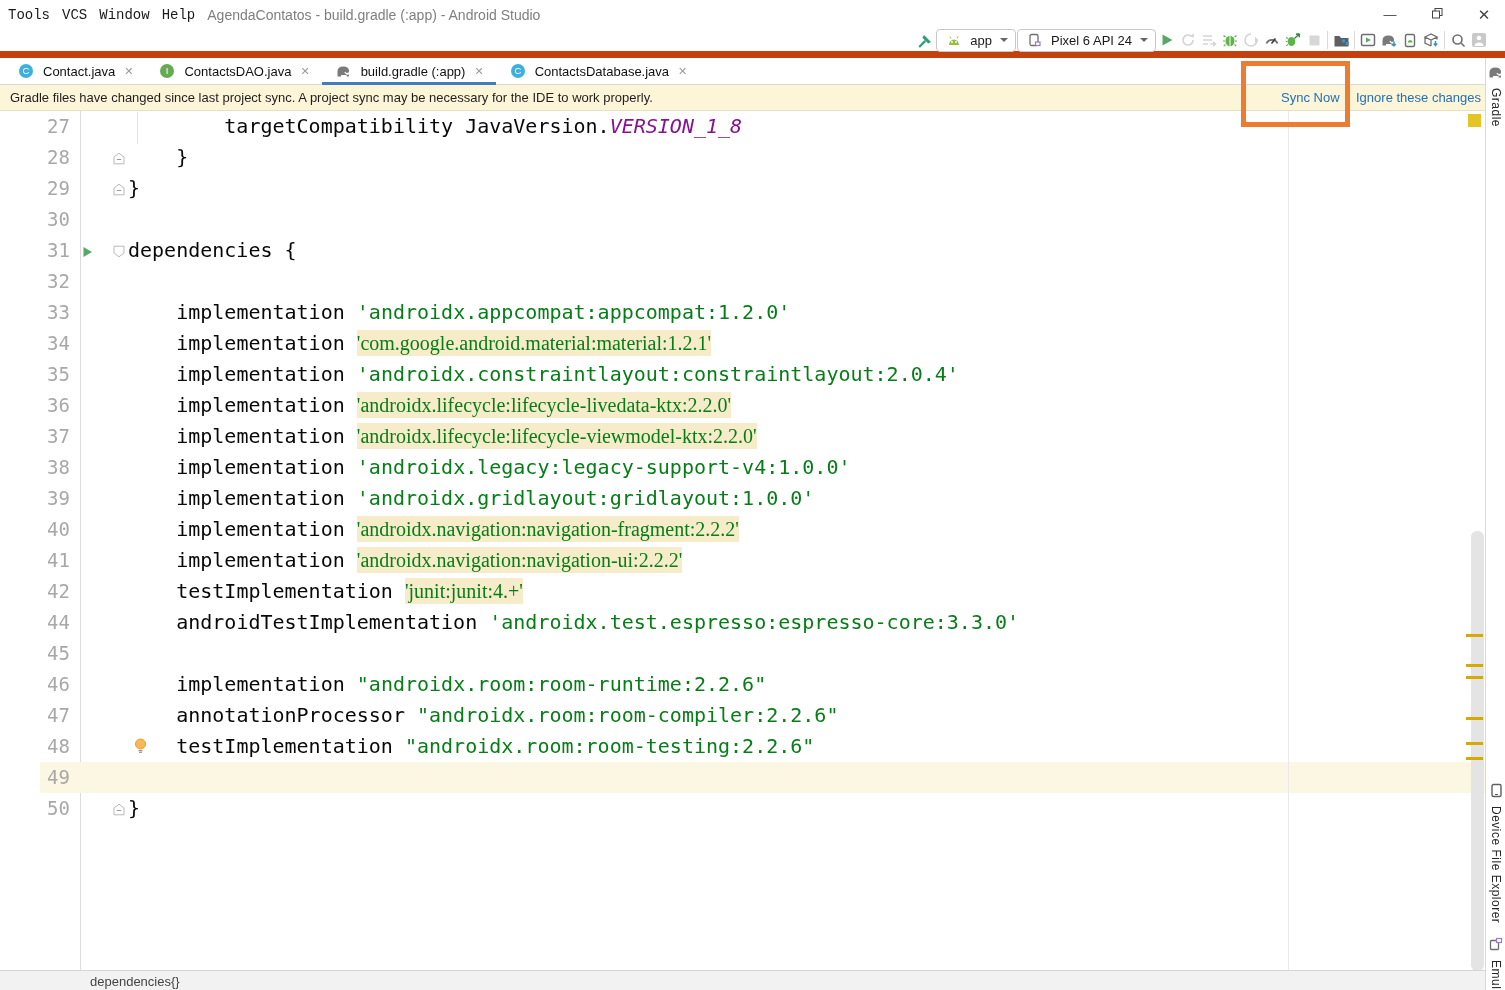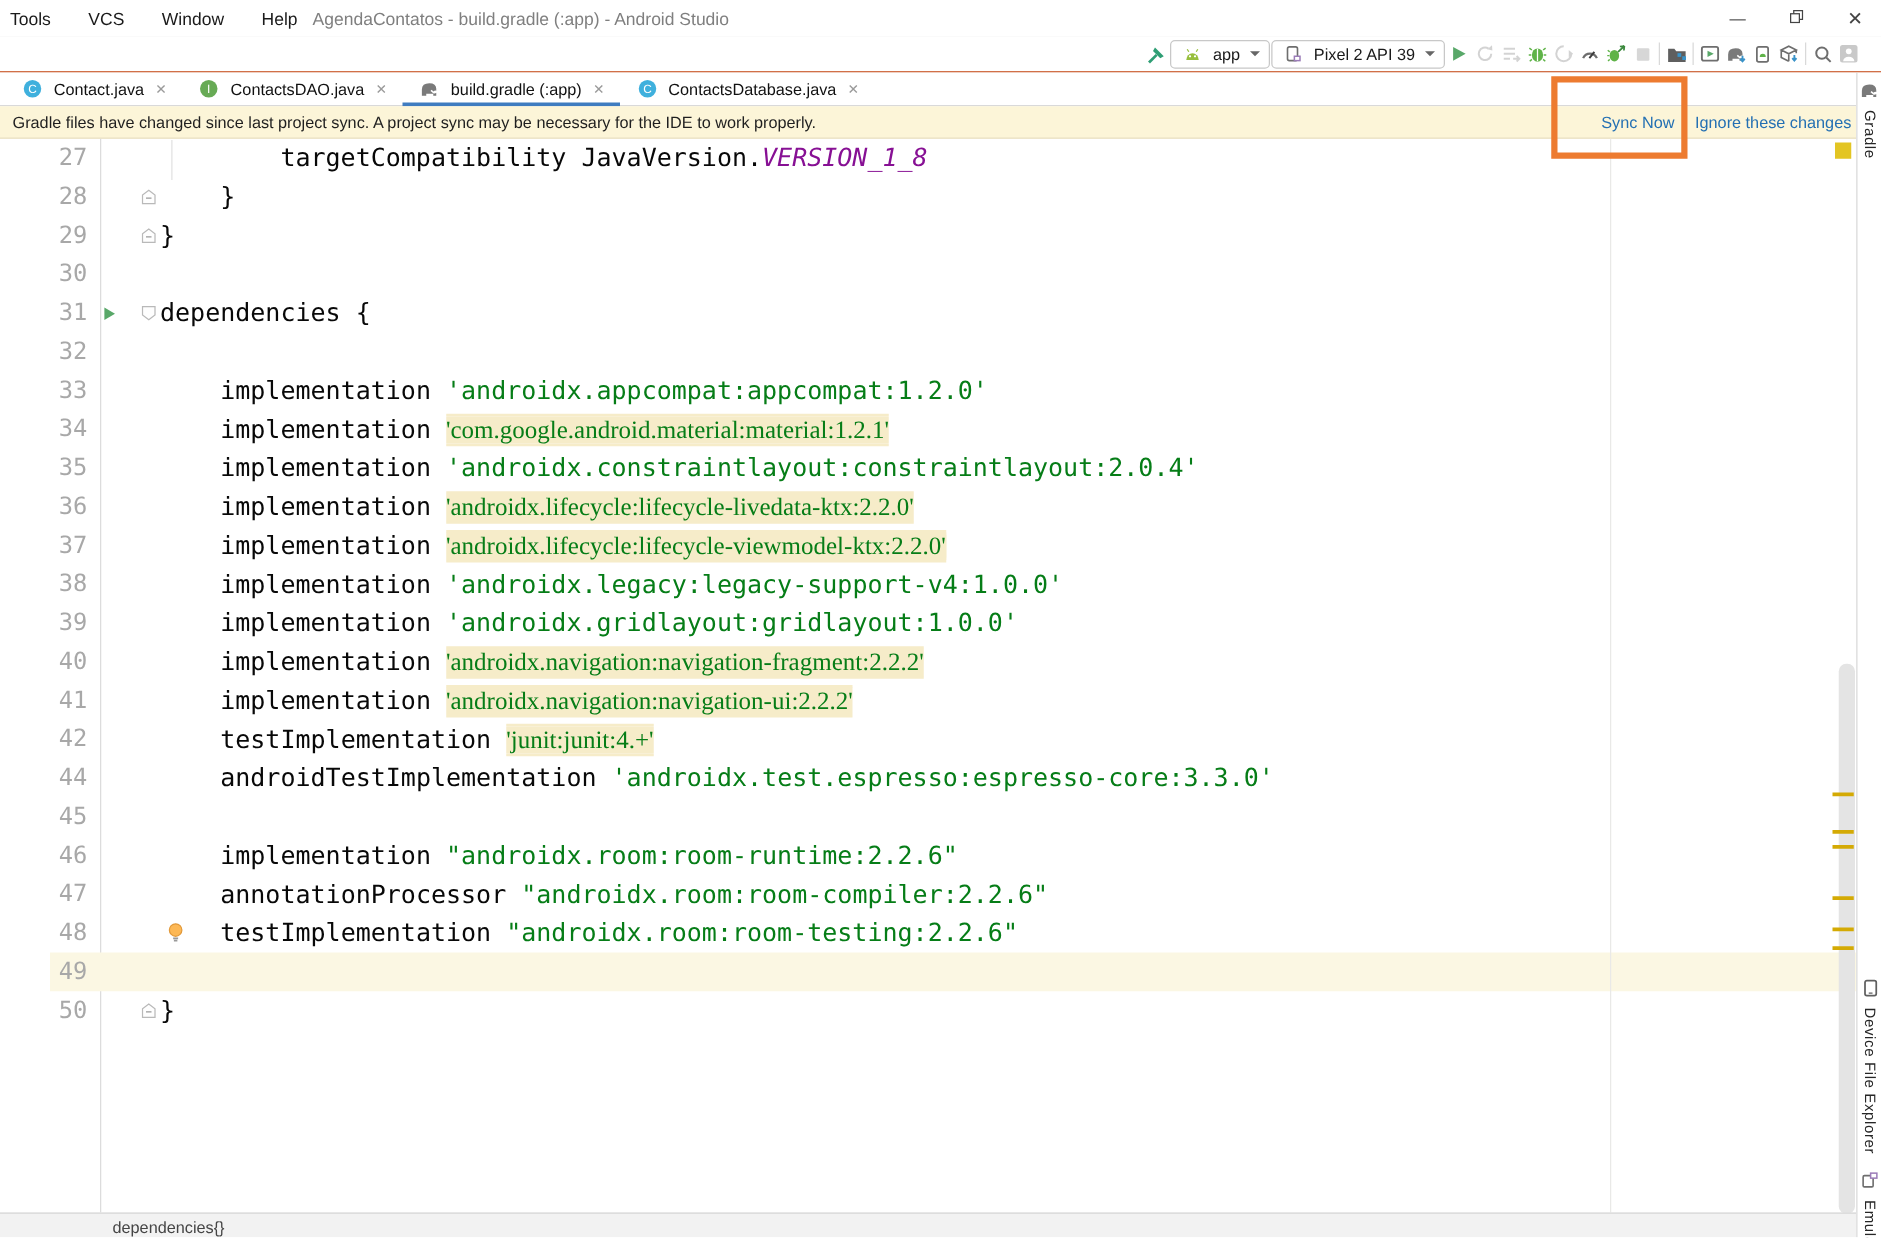--- a/index.html
+++ b/index.html
@@ -1,28 +1,28 @@
 <!DOCTYPE html>
 <html style="--accent-blue: #3f7cc0; --link-blue: #2470b3; --string-green: #067d17; --constant-purple: #871094; --warning-highlight: #f6ecc9; --caret-line: #fbf7e3; --notification-bg: #fcf5d8; --annotation-orange: #ed7b30; --stripe-mark-yellow: #d4aa04;"><head>
 <meta charset="utf-8">
 <style>
   html,body{margin:0;padding:0;background:#fff;}
   #app{position:relative;width:1505px;height:990px;overflow:hidden;
        font-family:"Liberation Sans",sans-serif;background:#fff;color:#1a1a1a;}
   
   #titlebar{position:absolute;left:0;top:0;width:1505px;height:29px;background:#fff;
             border-bottom:1px solid #e3e3e3;display:flex;align-items:center;}
-  #menubar{display:flex;gap:30px;margin-left:8px;font-size:14px;color:#1a1a1a;}
+  #menubar{display:flex;gap:12px;margin-left:8px;font-size:14px;color:#1a1a1a;font-family:Liberation Mono, monospace;}
   #menubar span{cursor:default;}
   #window-title{margin-left:12px;font-size:14px;color:#7f7f7f;}
   #win-controls{margin-left:auto;display:flex;align-items:center;gap:33px;padding-right:14px;color:#444;}
   #win-controls .wc{width:14px;text-align:center;font-size:13px;}
   
   #toolbar{position:absolute;left:0;top:29px;width:1505px;height:29px;background:#fff;
-           border-bottom:1px solid #c2410c;display:flex;align-items:center;justify-content:flex-end;
+           border-bottom:7px solid #c2410c;display:flex;align-items:center;justify-content:flex-end;
            gap:1px;padding-right:16px;box-sizing:border-box;}
   .tb-icon{display:inline-flex;align-items:center;justify-content:center;width:20px;height:20px;}
   .tb-icon.disabled{opacity:.55;}
   .tb-sep{width:1px;height:18px;background:#d9d9d9;margin:0 2px;}
   .combo{display:inline-flex;align-items:center;gap:6px;height:21px;border:1px solid #c8c8c8;
          border-radius:4px;padding:0 7px;font-size:13px;color:#1a1a1a;background:#fff;}
   .caret-down{width:0;height:0;border-left:4px solid transparent;border-right:4px solid transparent;
               border-top:4px solid #666;margin-left:2px;}
   
   #tabbar{position:absolute;left:0;top:58px;width:1485px;height:27px;background:#fff;
@@ -122,21 +122,21 @@
         <span>app</span>
         <span class="caret-down"></span>
       </span>
       <span class="combo">
         <span class="tb-icon">
           <svg width="14" height="14">
             <rect x="2" y="1.5" width="8" height="11" rx="1.5" fill="none" stroke="#6e6e6e" stroke-width="1.3"></rect>
             <rect x="7.5" y="9" width="4.5" height="3.5" fill="#fff" stroke="#9b7cb8" stroke-width="1.2"></rect>
           </svg>
         </span>
-        <span>Pixel 2 API 39</span>
+        <span>Pixel 6 API 24</span>
         <span class="caret-down"></span>
       </span>
       <span class="tb-icon">
         <svg width="14" height="14">
           <path d="M2.5 1.5 L12.5 7 L2.5 12.5 Z" fill="#59a869"></path>
         </svg>
       </span>
       <span class="tb-icon disabled">
         <svg width="16" height="16">
           <path d="M13 8 a5 5 0 1 1 -2.2 -4.1" fill="none" stroke="#b0b0b0" stroke-width="1.6"></path>

